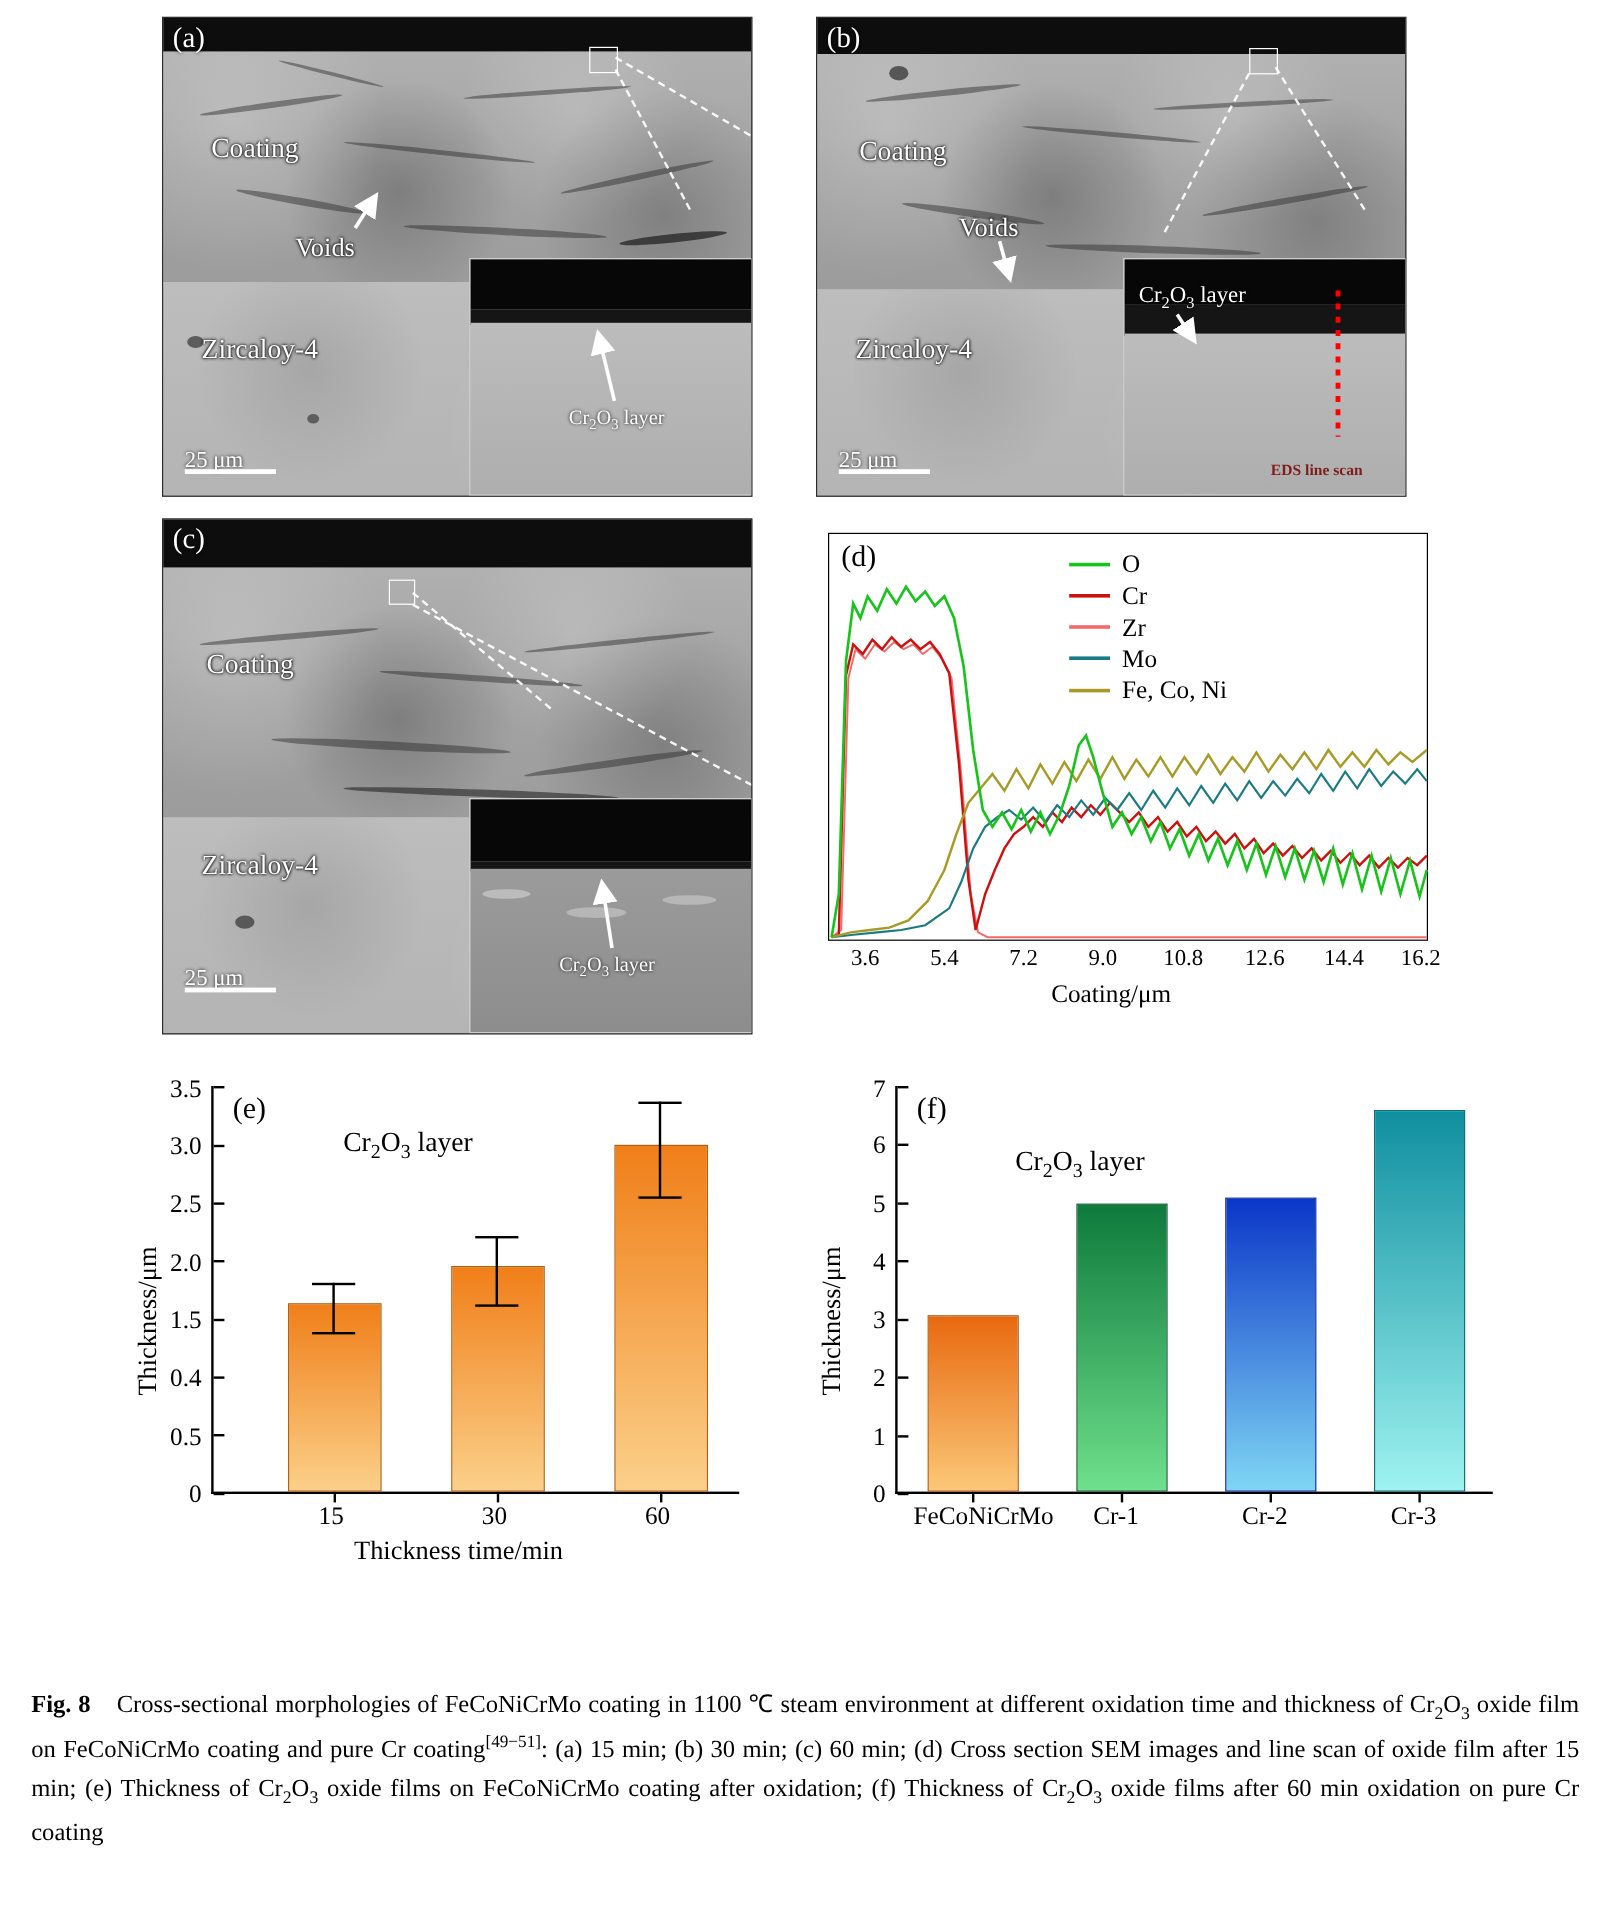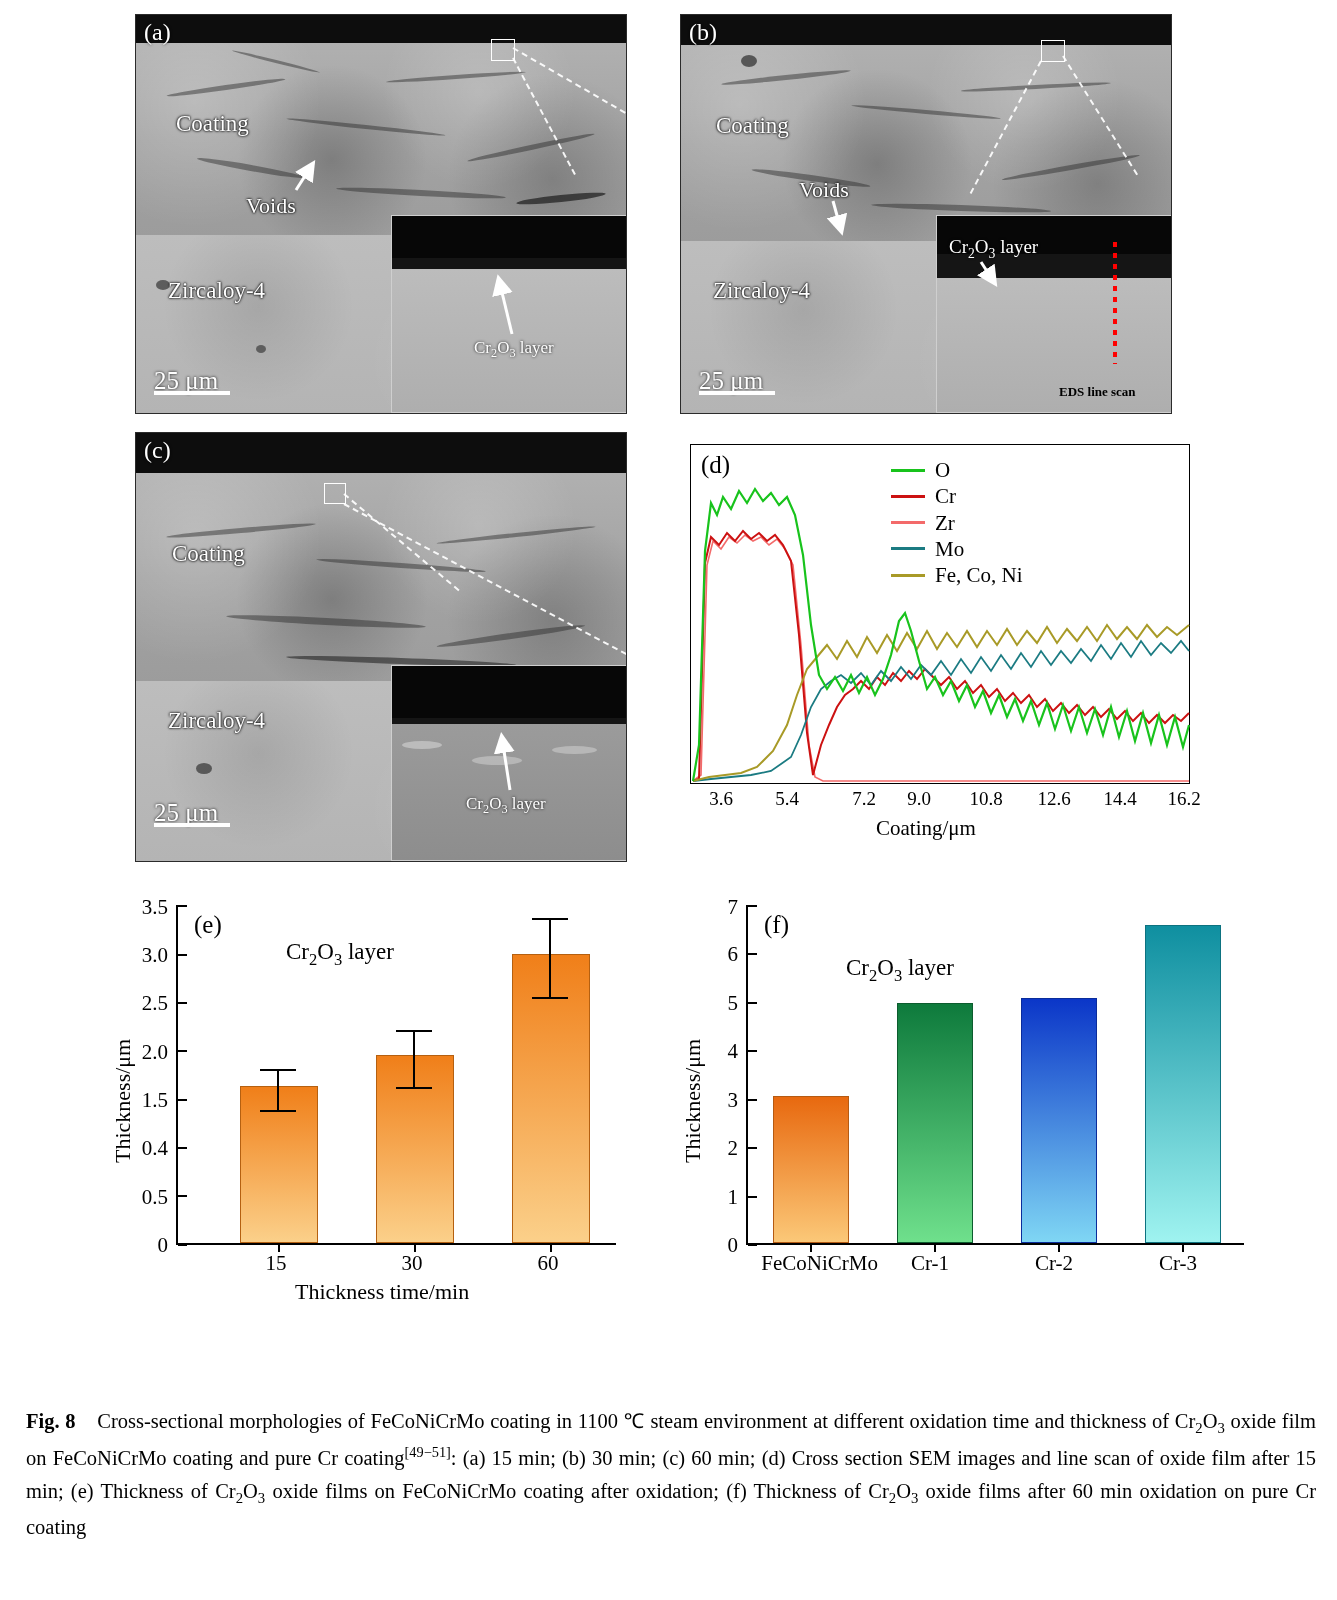--- a/index.html
+++ b/index.html
@@ -70,21 +70,21 @@
     position: absolute;
     left: 8px; top: 4px;
     color: #fff;
     font-size: 24px;
     font-family: "Liberation Serif", serif;
     text-shadow: 0 0 3px #000;
   }
   .scalebar {
     position: absolute;
     color: #fff;
-    font-size: 25px;
+    font-size: 19px;
     text-shadow: 0 0 3px #000;
     white-space: nowrap;
   }
   .scalebar .bar {
     display: block;
     height: 4px;
     background: #fff;
     margin-top: 2px;
     width: 76px;
   }
@@ -357,21 +357,21 @@
           <marker id="ah-w-b2" markerWidth="7" markerHeight="7" refX="5" refY="3.5" orient="auto">
             <polygon points="0 0, 7 3.5, 0 7" fill="#ffffff"></polygon>
           </marker>
         </defs>
         <line x1="44" y1="46" x2="57" y2="66" stroke="#ffffff" stroke-width="3" marker-end="url(#ah-w-b2)"></line>
       </svg>
 
       <svg class="arrow-svg" style="left:0;top:0;" width="236" height="198">
         <line x1="178" y1="26" x2="178" y2="148" stroke="#ff0000" stroke-width="4" stroke-dasharray="5 6"></line>
       </svg>
-      <div class="lbl" style="left:122px; top:168px; font-size:13px; color:#000000; font-weight:bold; text-shadow:none;">EDS line scan</div>
+      <div class="lbl" style="left:122px; top:168px; font-size:13px; color:#7f1d1d; font-weight:bold; text-shadow:none;">EDS line scan</div>
     </div>
 
     <div class="scalebar" style="left:18px; bottom:18px;">
       <span>25 μm</span>
       <span class="bar"></span>
     </div>
   </div>
 
   <div class="sem" style="left:135px; top:432px; width:492px; height:430px;">
     <div class="toplayer" style="height:40px;"></div>
@@ -456,21 +456,21 @@
         <div class="legend-item">
           <span class="legend-swatch" style="background:#a89a27;"></span>
           <span>Fe, Co, Ni</span>
         </div>
       </div>
     </div>
 
     <div>
       <div class="tick-label" style="left:18px; top:356px; width:46px;">3.6</div>
       <div class="tick-label" style="left:84px; top:356px; width:46px;">5.4</div>
-      <div class="tick-label" style="left:150px; top:356px; width:46px;text-align:right;">7.2</div>
+      <div class="tick-label" style="left:150px; top:356px; width:46px;">7.2</div>
       <div class="tick-label" style="left:216px; top:356px; width:46px;">9.0</div>
       <div class="tick-label" style="left:280px; top:356px; width:52px;">10.8</div>
       <div class="tick-label" style="left:348px; top:356px; width:52px;">12.6</div>
       <div class="tick-label" style="left:414px; top:356px; width:52px;">14.4</div>
       <div class="tick-label" style="left:478px; top:356px; width:52px;">16.2</div>
     </div>
     <div class="axis-label" style="left:196px; top:384px;">Coating/μm</div>
   </div>
 
   <div class="barchart" style="left:110px; top:895px; width:530px; height:400px;">

